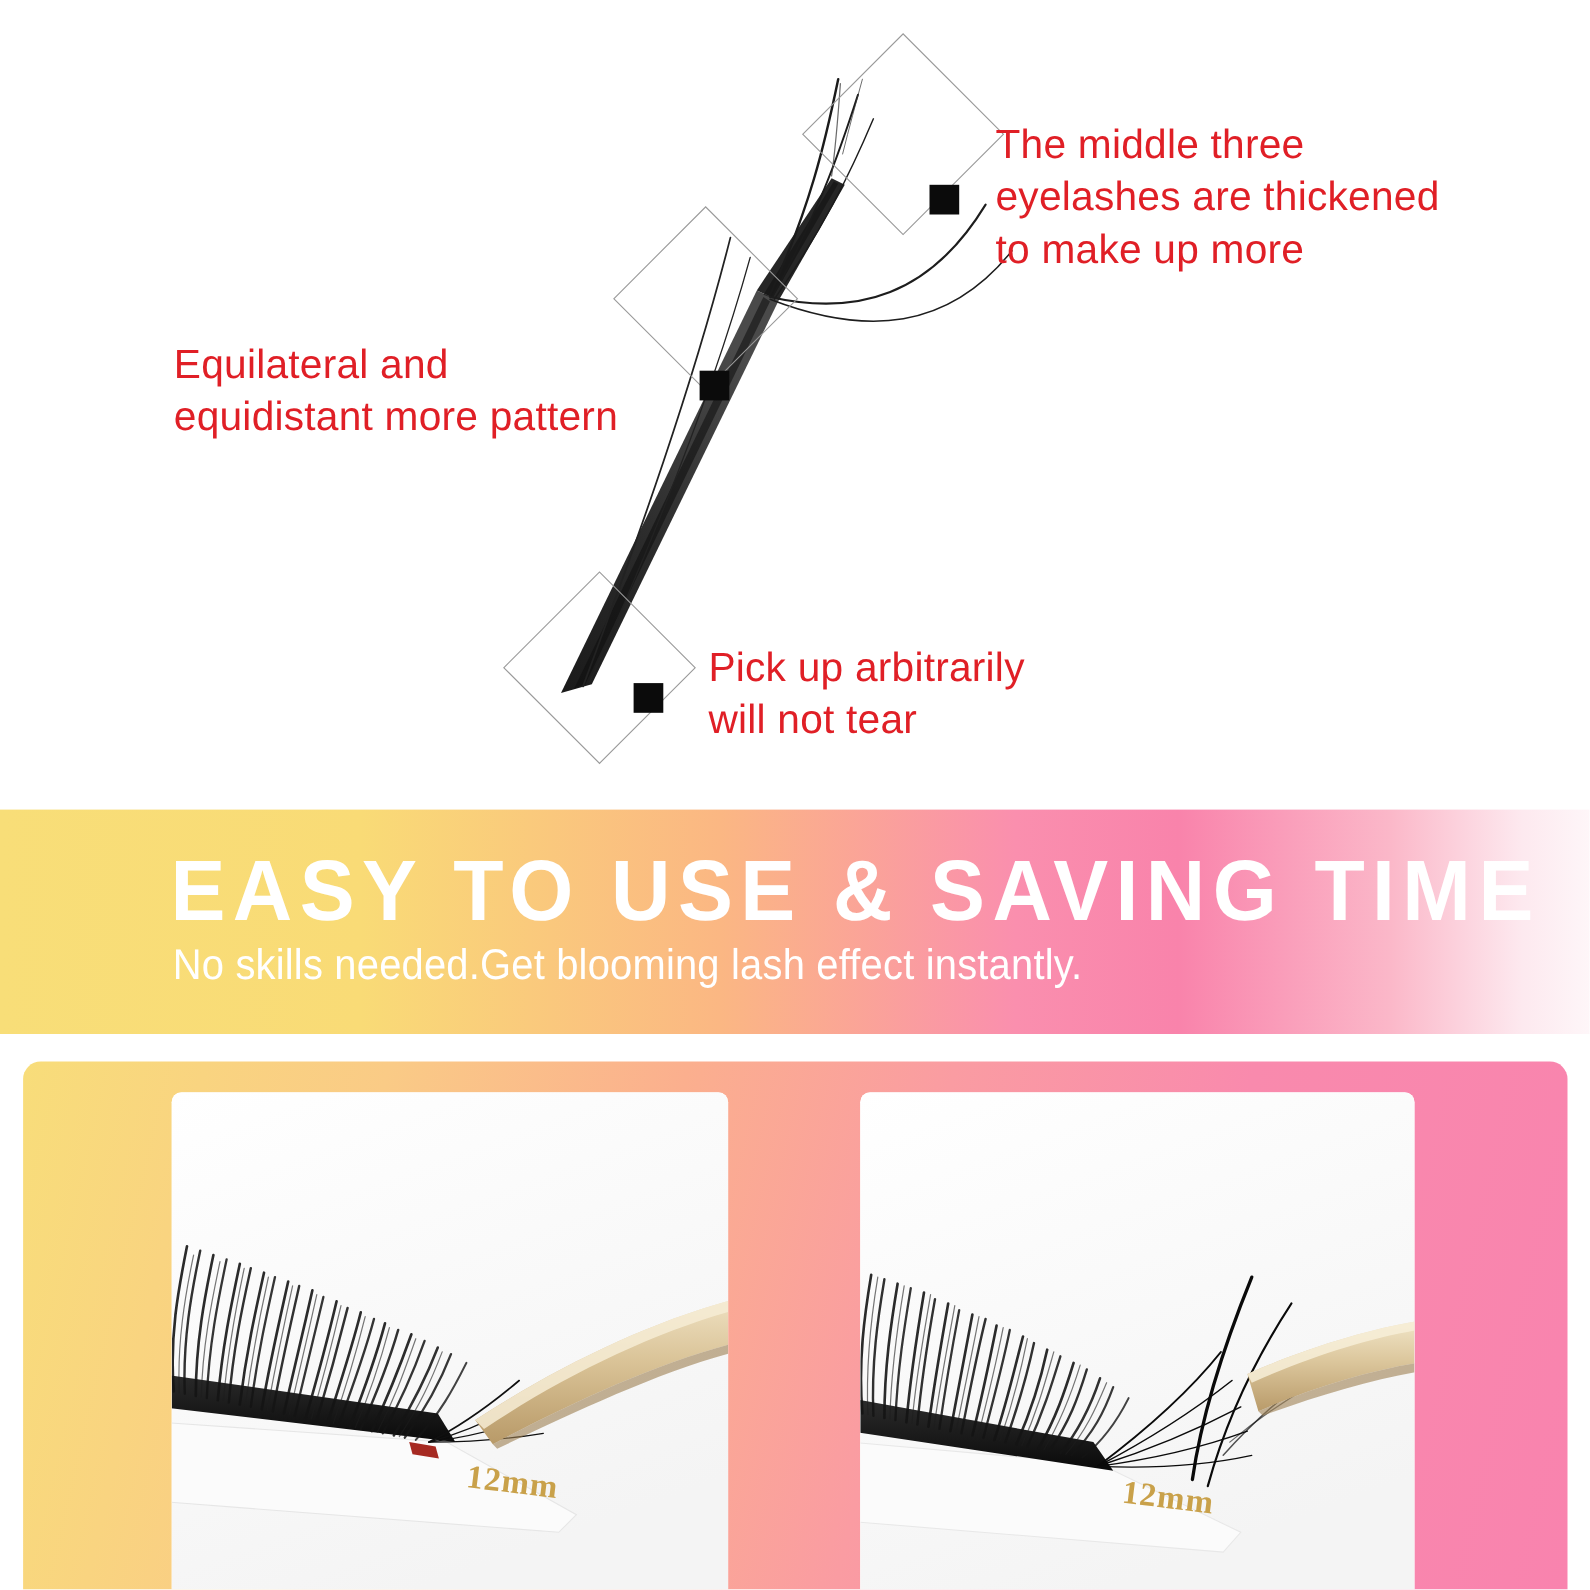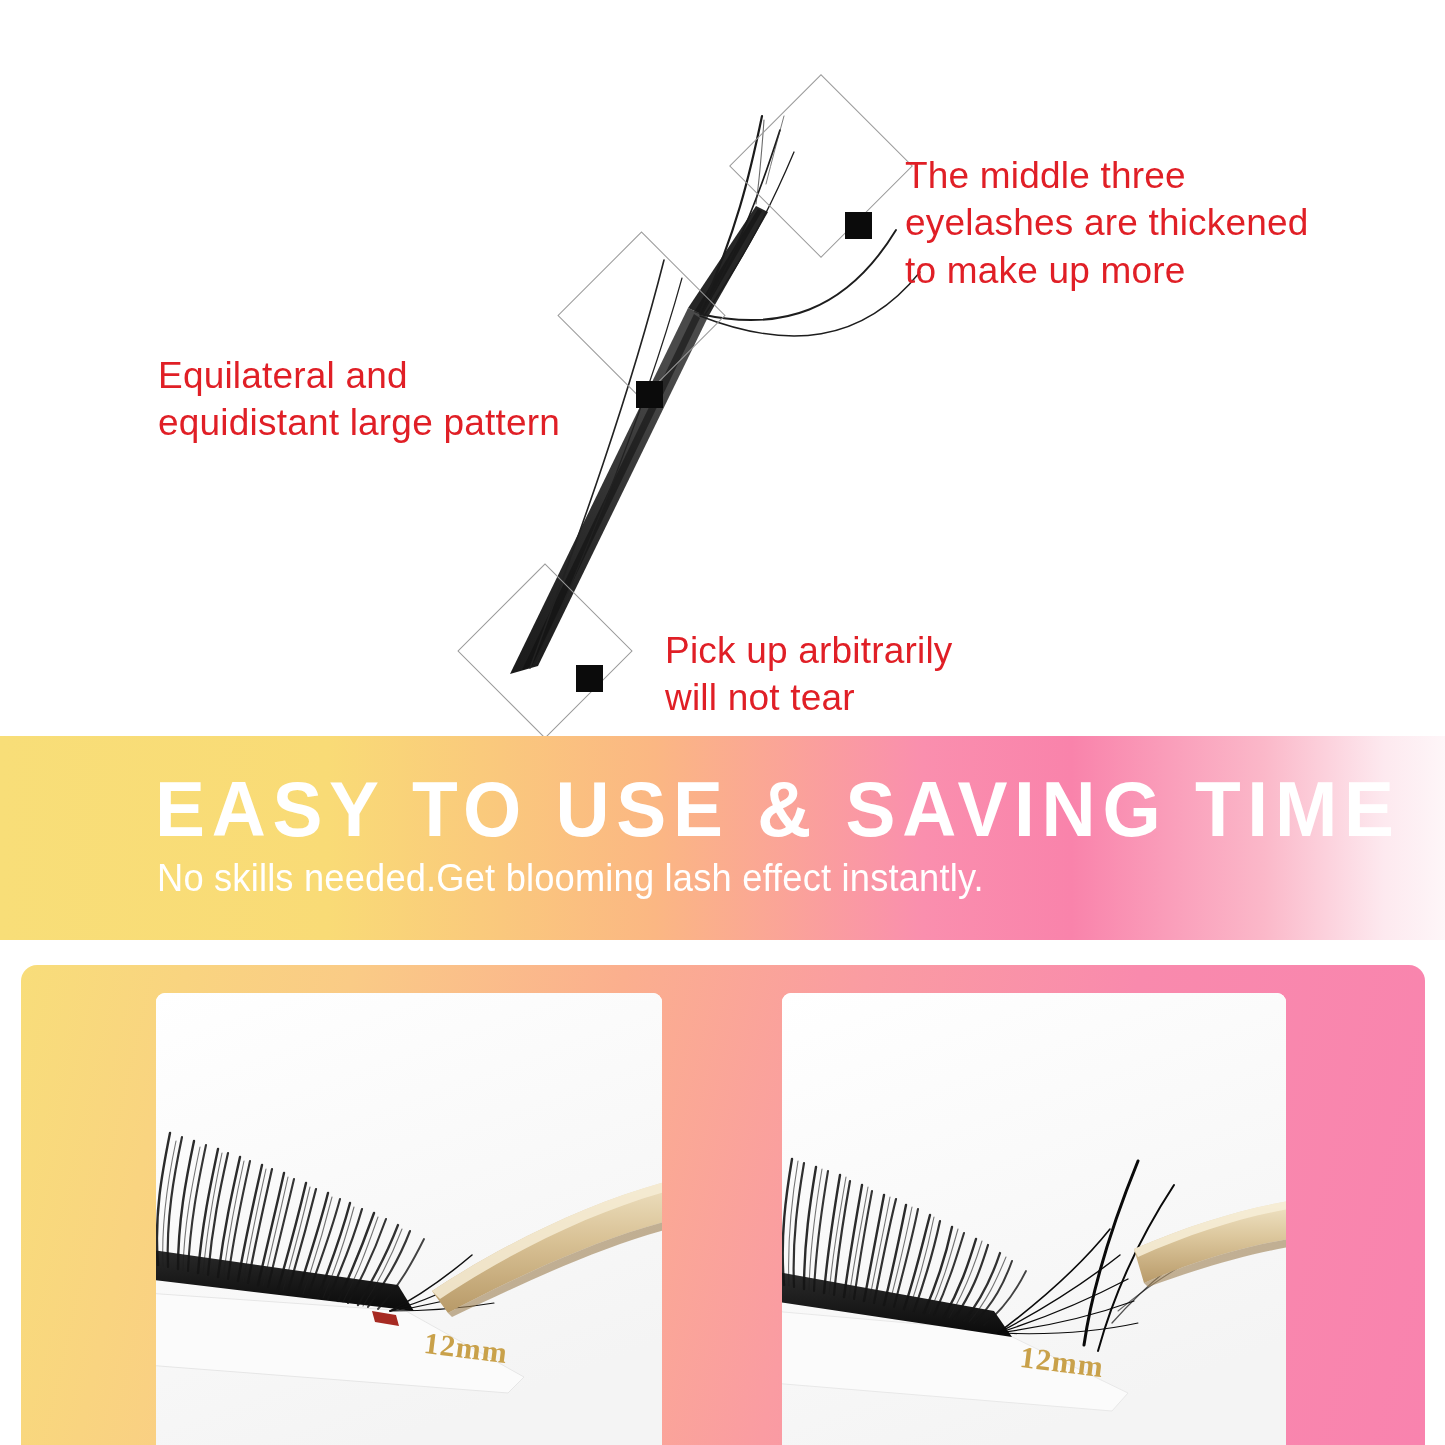--- a/index.html
+++ b/index.html
@@ -15,35 +15,34 @@
     position: relative;
   }
 
   
   #diagram-section {
     position: absolute;
     left: 0; top: 0;
     width: 1445px; height: 735px;
     background: #ffffff;
     overflow: hidden;
-    margin-top: 44px;
   }
 
   .callout-text {
     position: absolute;
     color: #E01F26;
     font-size: 37px;
     line-height: 1.28;
     font-weight: 400;
     letter-spacing: 0.2px;
     white-space: pre-line;
   }
   #callout-top-right   { left: 905px; top: 108px; width: 470px; }
   #callout-left        { left: 158px; top: 308px; width: 470px; }
-  #callout-bottom      { left: 665px; top: 583px; width: 400px; }
+  #callout-bottom      { left: 644px; top: 583px; width: 400px; }
 
   
   .diamond {
     position: absolute;
     border: 1.4px solid #9a9a9a;
     transform: rotate(45deg);
     background: transparent;
   }
   #diamond-1 { left: 756px; top: 57px;  width: 128px; height: 128px; }
   #diamond-2 { left: 582px; top: 212px; width: 117px; height: 117px; }
@@ -188,21 +187,21 @@
 
   <div class="marker-square" id="marker-1"></div>
   <div class="marker-square" id="marker-2"></div>
   <div class="marker-square" id="marker-3"></div>
 
   <div class="callout-text" id="callout-top-right">The middle three
 eyelashes are thickened
 to make up more</div>
 
   <div class="callout-text" id="callout-left">Equilateral and
-equidistant large pattern</div>
+equidistant more pattern</div>
 
   <div class="callout-text" id="callout-bottom">Pick up arbitrarily
 will not tear</div>
 </div>
 
 <div id="banner-section">
   <div id="banner-title">EASY TO USE &amp; SAVING TIME</div>
   <div id="banner-subtitle">No skills needed.Get blooming lash effect instantly.</div>
 </div>
 

